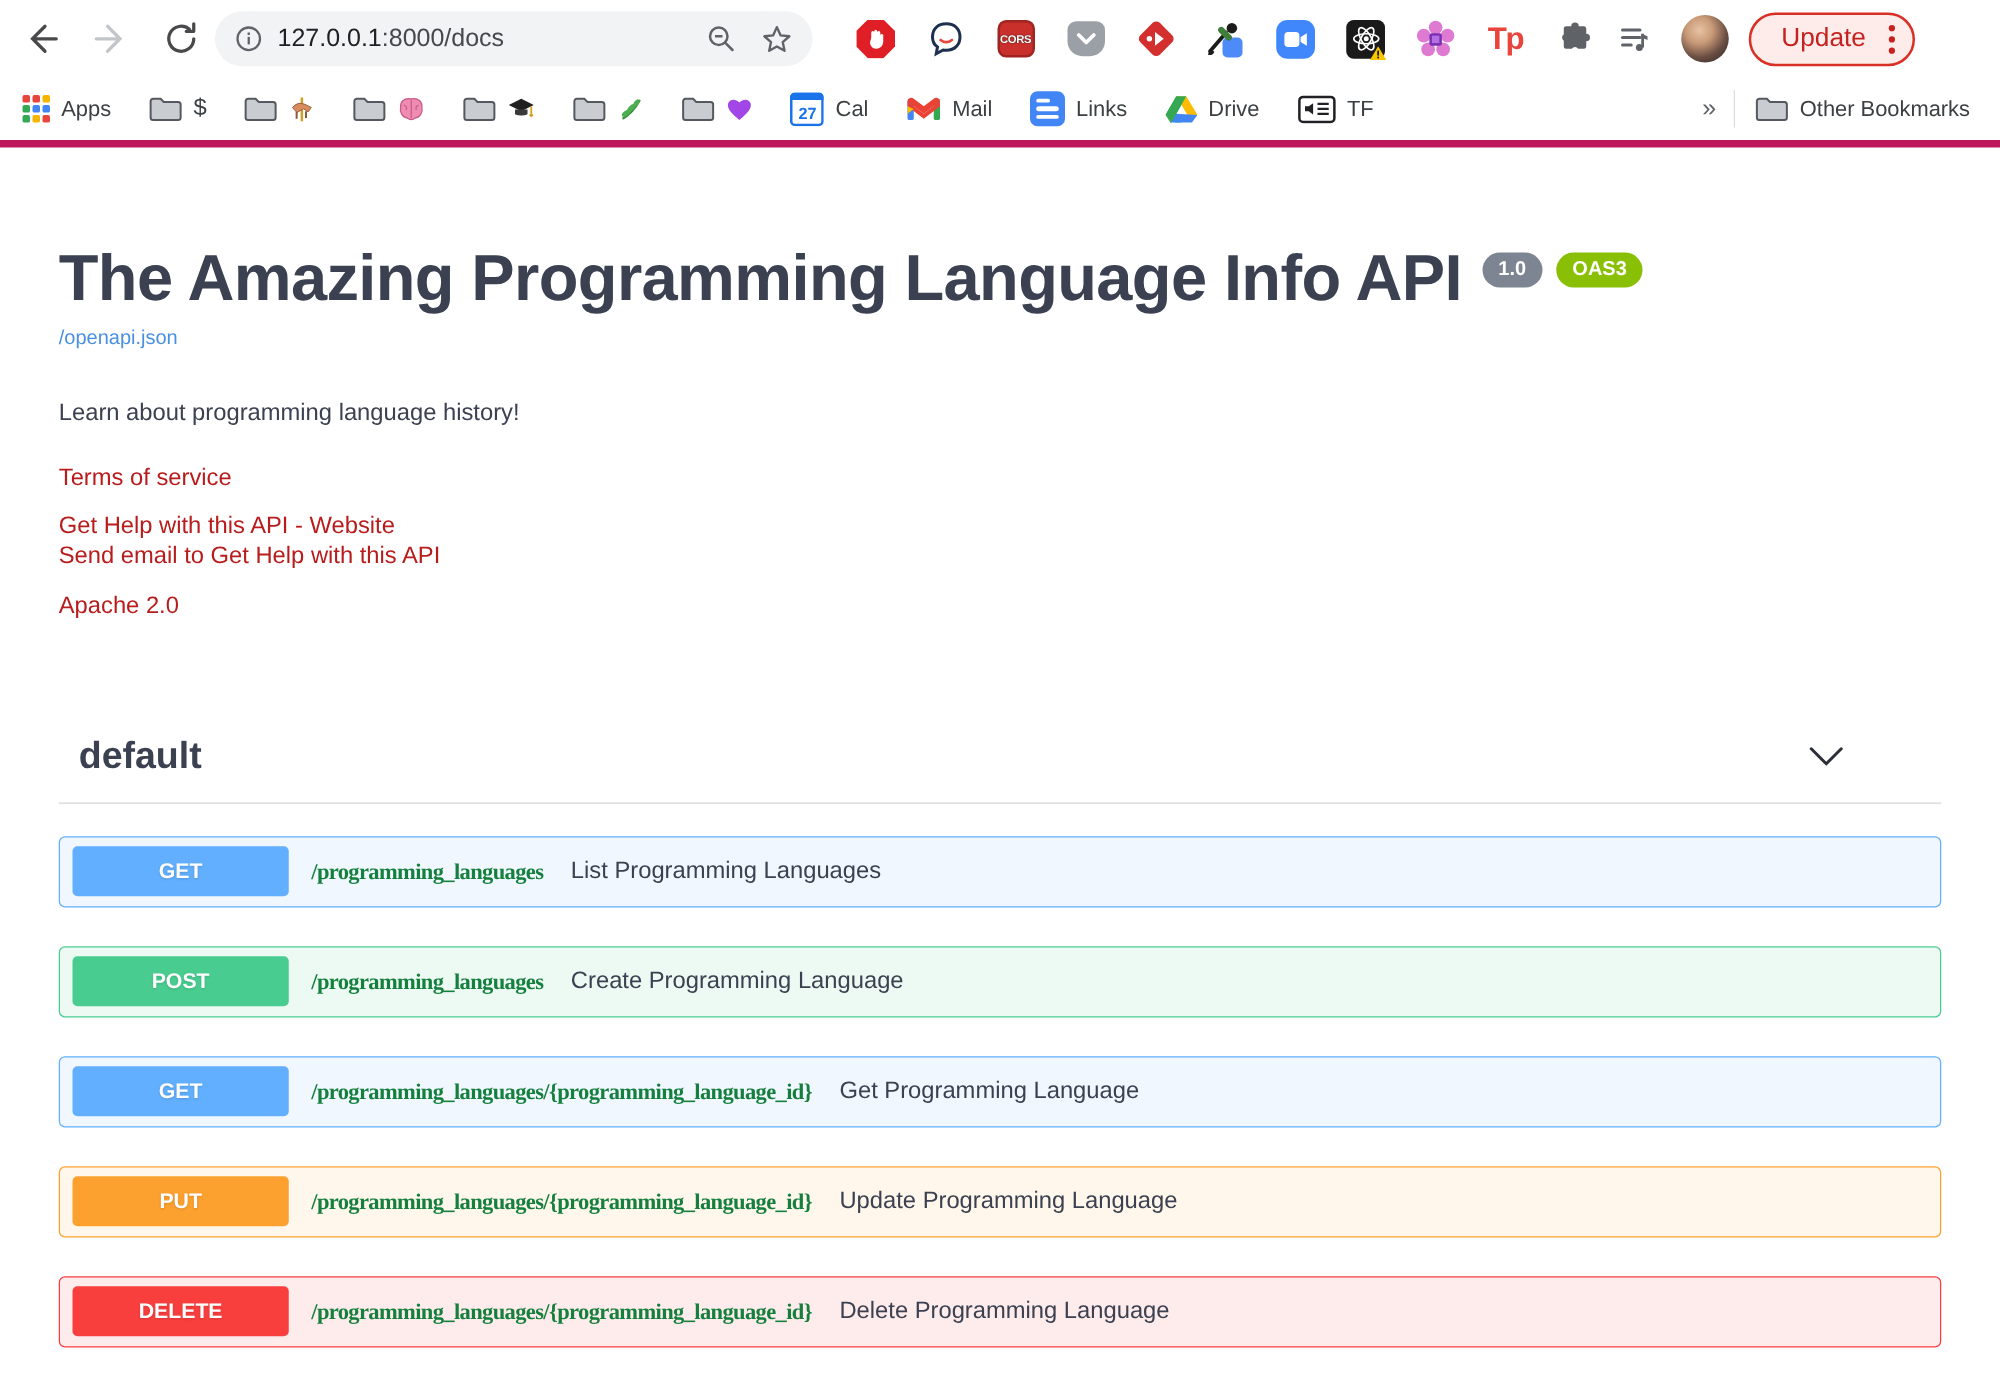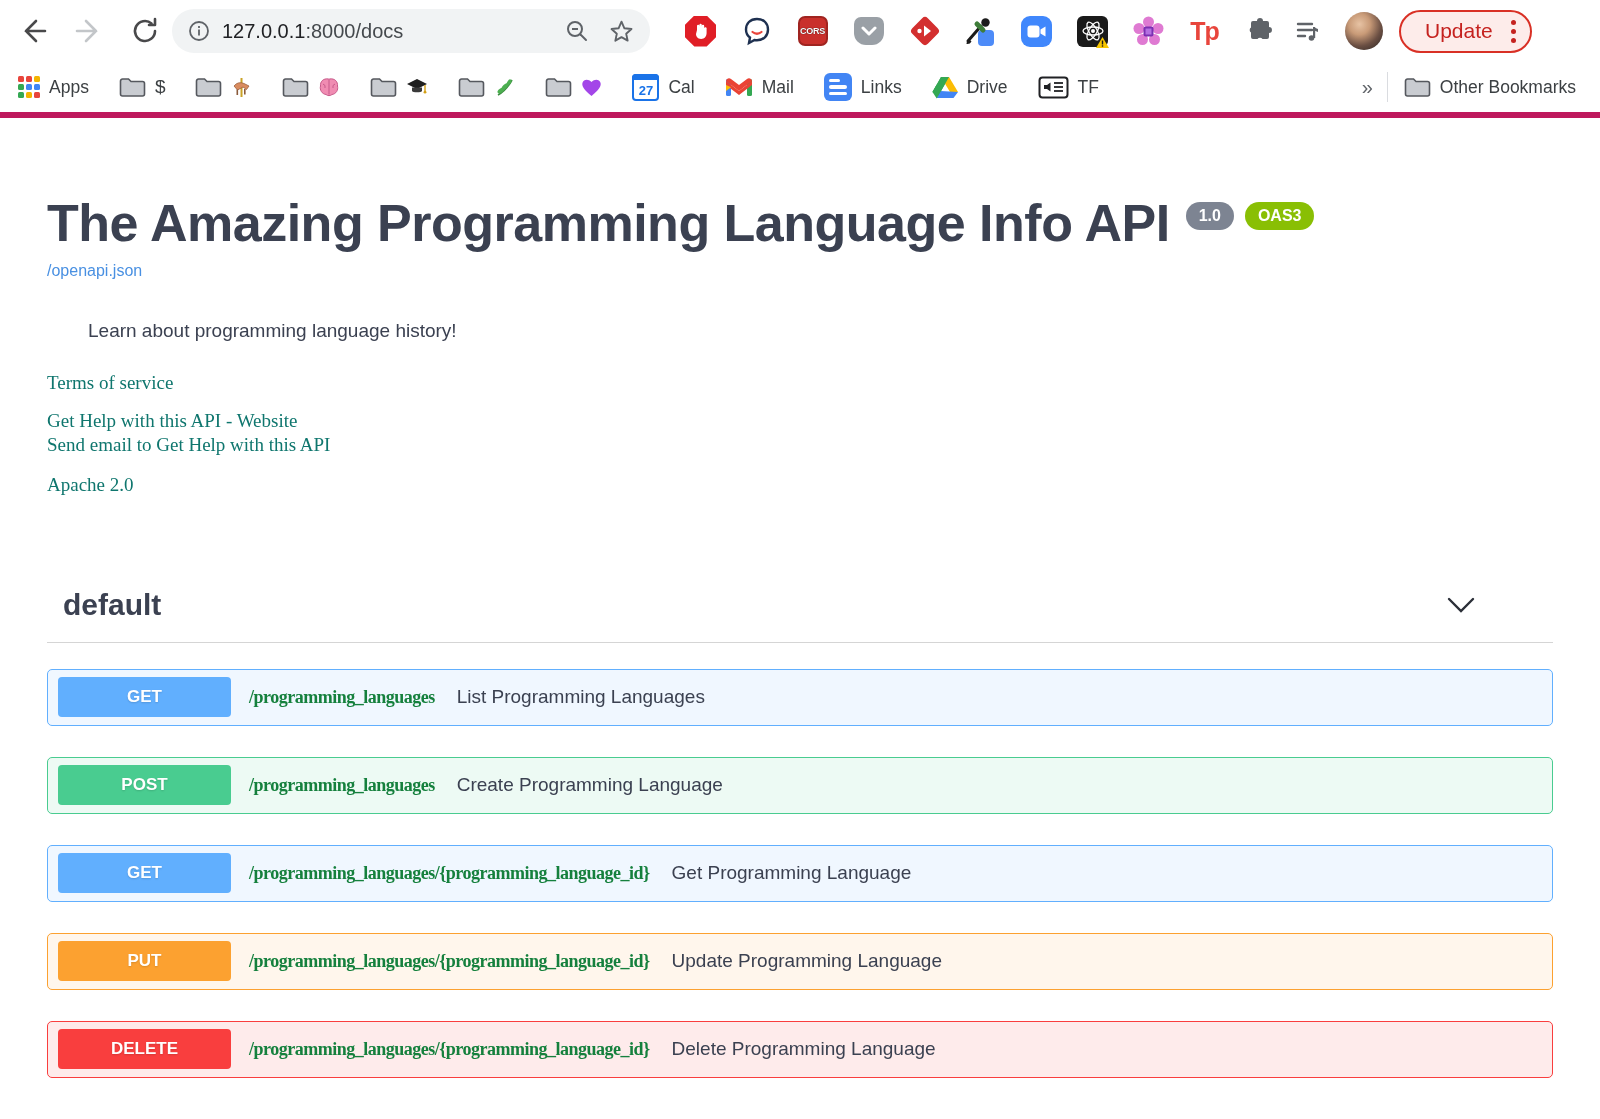--- a/index.html
+++ b/index.html
@@ -58,23 +58,23 @@
 
   
   .page { padding:0 47px; }
   .title-row { margin-top:76px; display:flex; align-items:flex-start; }
   h1.api-title { font-size:52px; font-weight:bold; color:#3b4151; letter-spacing:-0.5px; line-height:1.15; }
   .badges { display:flex; gap:11px; margin-left:16px; margin-top:8px; }
   .badge { color:#fff; font-size:16px; font-weight:bold; padding:5px 13px; border-radius:16px; }
   .badge-version { background:#7d8492; }
   .badge-oas { background:#89bf04; }
   .spec-link { display:inline-block; margin-top:8px; font-size:16px; color:#4990e2; text-decoration:none; }
-  .api-desc { margin-top:40px; font-size:19px; color:#3b4151;margin-left:41px; }
+  .api-desc { margin-top:40px; font-size:19px; color:#3b4151; }
   .api-links { margin-top:30px; font-size:19px; }
-  .api-links a { color:#0f766e; text-decoration:none; display:block;font-family:Liberation Serif, serif; }
+  .api-links a { color:#b91c1c; text-decoration:none; display:block; }
   .link-terms { margin-bottom:16px; }
   .link-email { margin-top:2px; margin-bottom:18px; }
 
   .section-hd { margin-top:92px; display:flex; align-items:center; justify-content:space-between;
     padding:0 78px 20px 16px; border-bottom:1px solid #d5d5d5; cursor:pointer; }
   .section-title { font-size:30px; font-weight:bold; color:#3b4151; }
 
   .opblocks { margin-top:26px; }
   .opblock { height:57px; border-radius:5px; display:flex; align-items:center;
     padding:0 10px; margin-bottom:31px; border:1.5px solid; }

